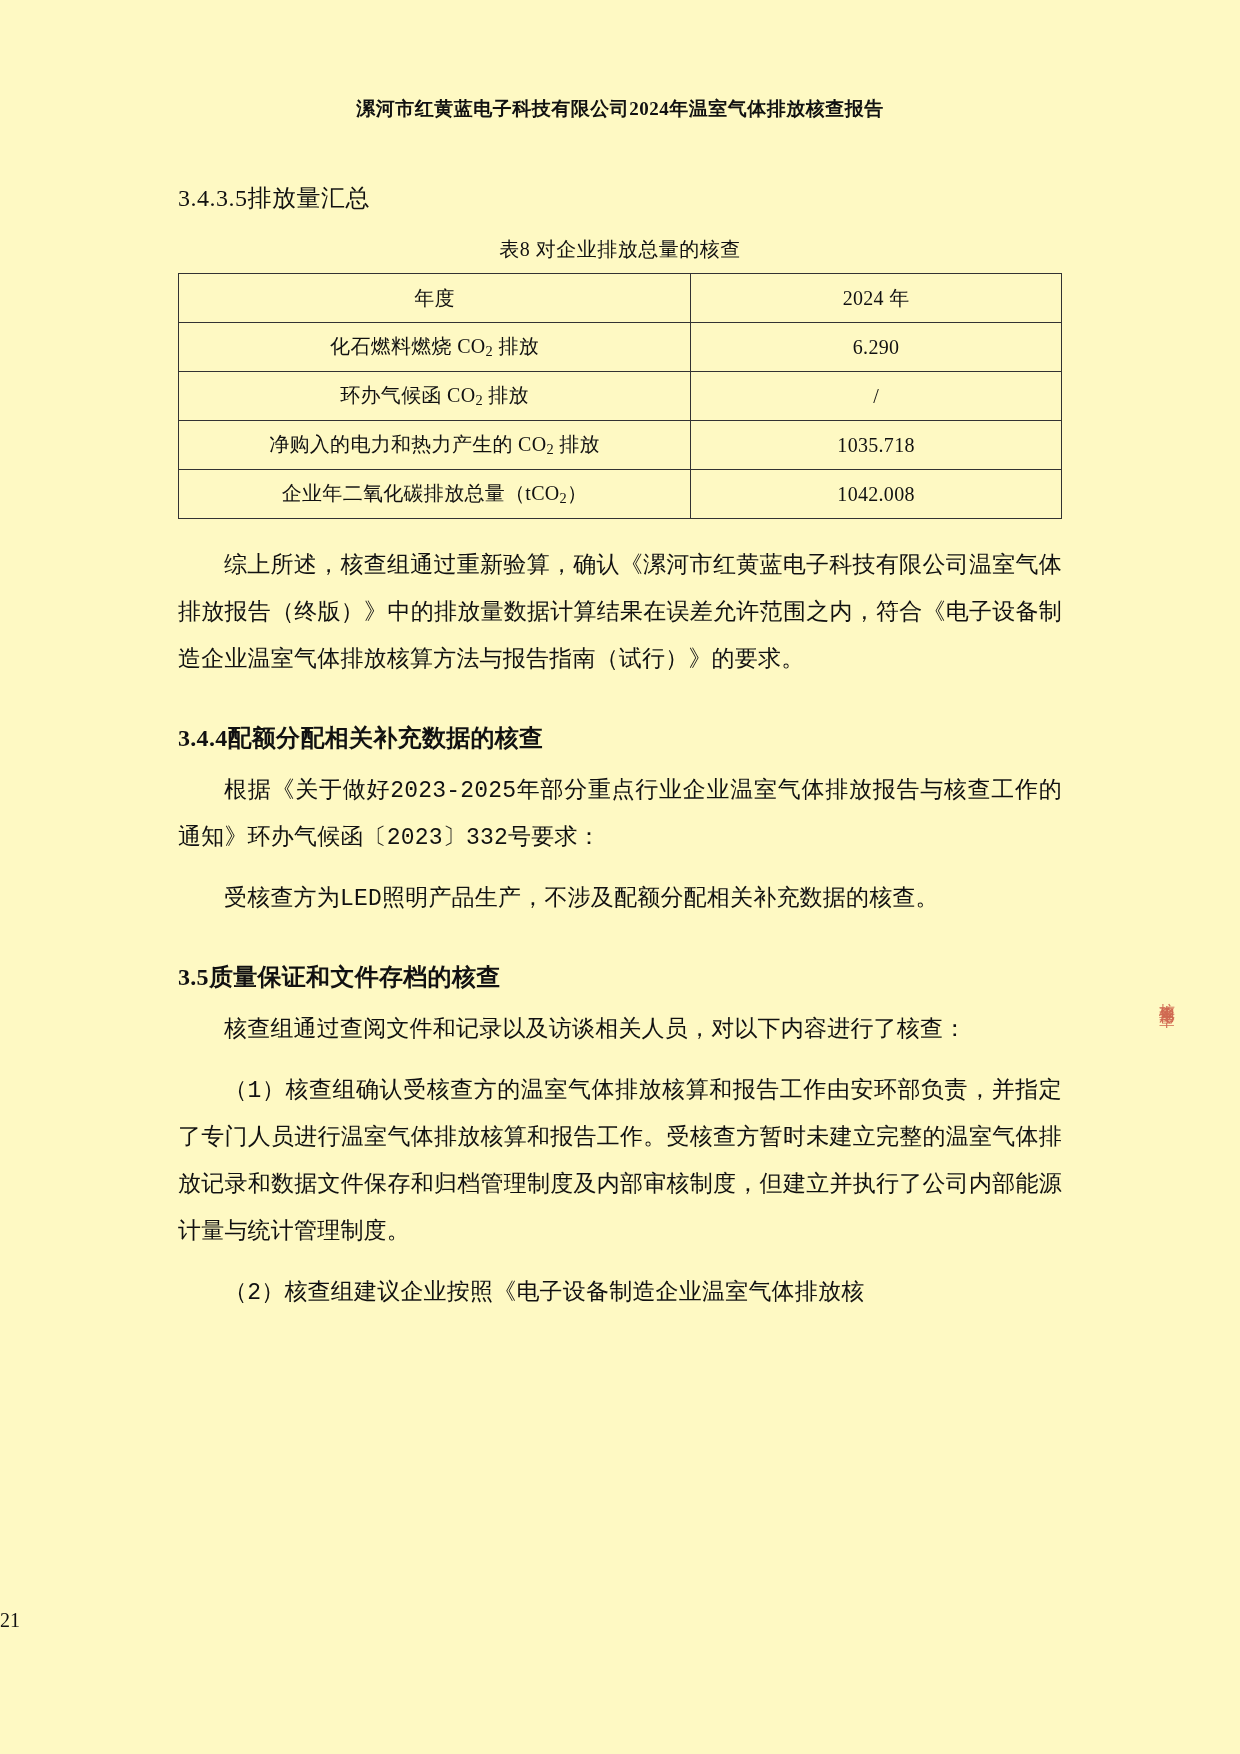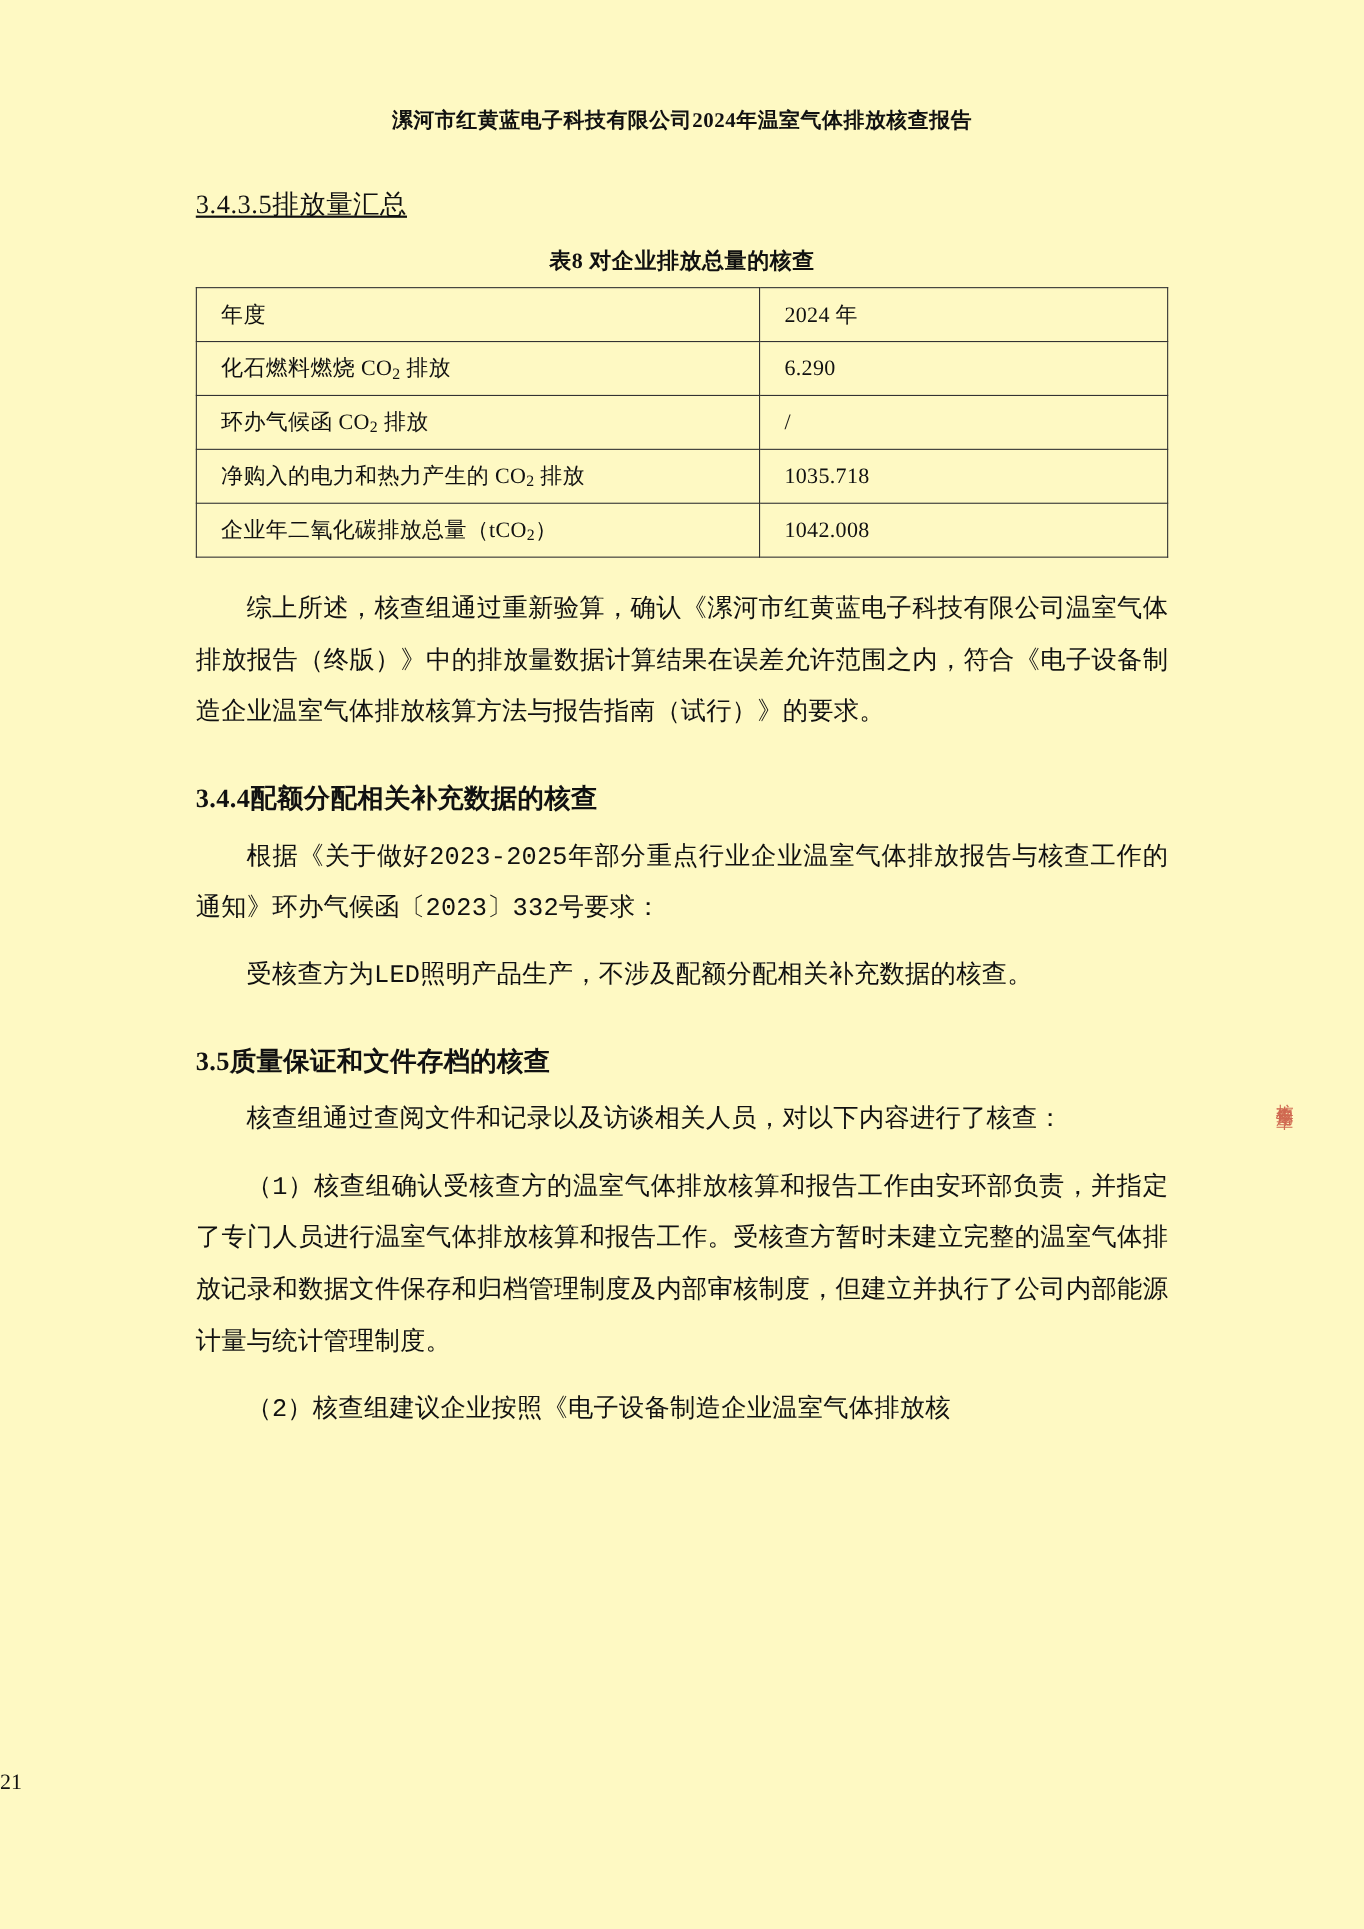--- a/index.html
+++ b/index.html
@@ -31,42 +31,41 @@
   }
   .content {
     position: absolute;
     top: 170px;
     left: 178px;
     width: 884px;
   }
   .section-head {
     font-size: 24px;
     font-weight: normal;
-    margin: 0 0 22px 0;
+    margin: 12px 0 22px 0;
     letter-spacing: 0.5px;
-    text-decoration: underline;
   }
   .table-title {
     text-align: center;
     font-size: 20px;
-    font-weight: bold;
+    font-weight: normal;
     margin: 0 0 10px 0;
     letter-spacing: 0.5px;
   }
   table.emissions {
     width: 100%;
     border-collapse: collapse;
     font-size: 20px;
   }
   table.emissions td {
     border: 1px solid #333;
     height: 44px;
-    text-align: left;
+    text-align: center;
     vertical-align: middle;
-    padding: 2px 22px;
+    padding: 2px 3px;
     letter-spacing: 0.3px;
     margin-left: 14px;
   }
   table.emissions td.left-col {
     width: 58%;
   }
   sub {
     font-size: 0.72em;
     vertical-align: -0.22em;
   }

